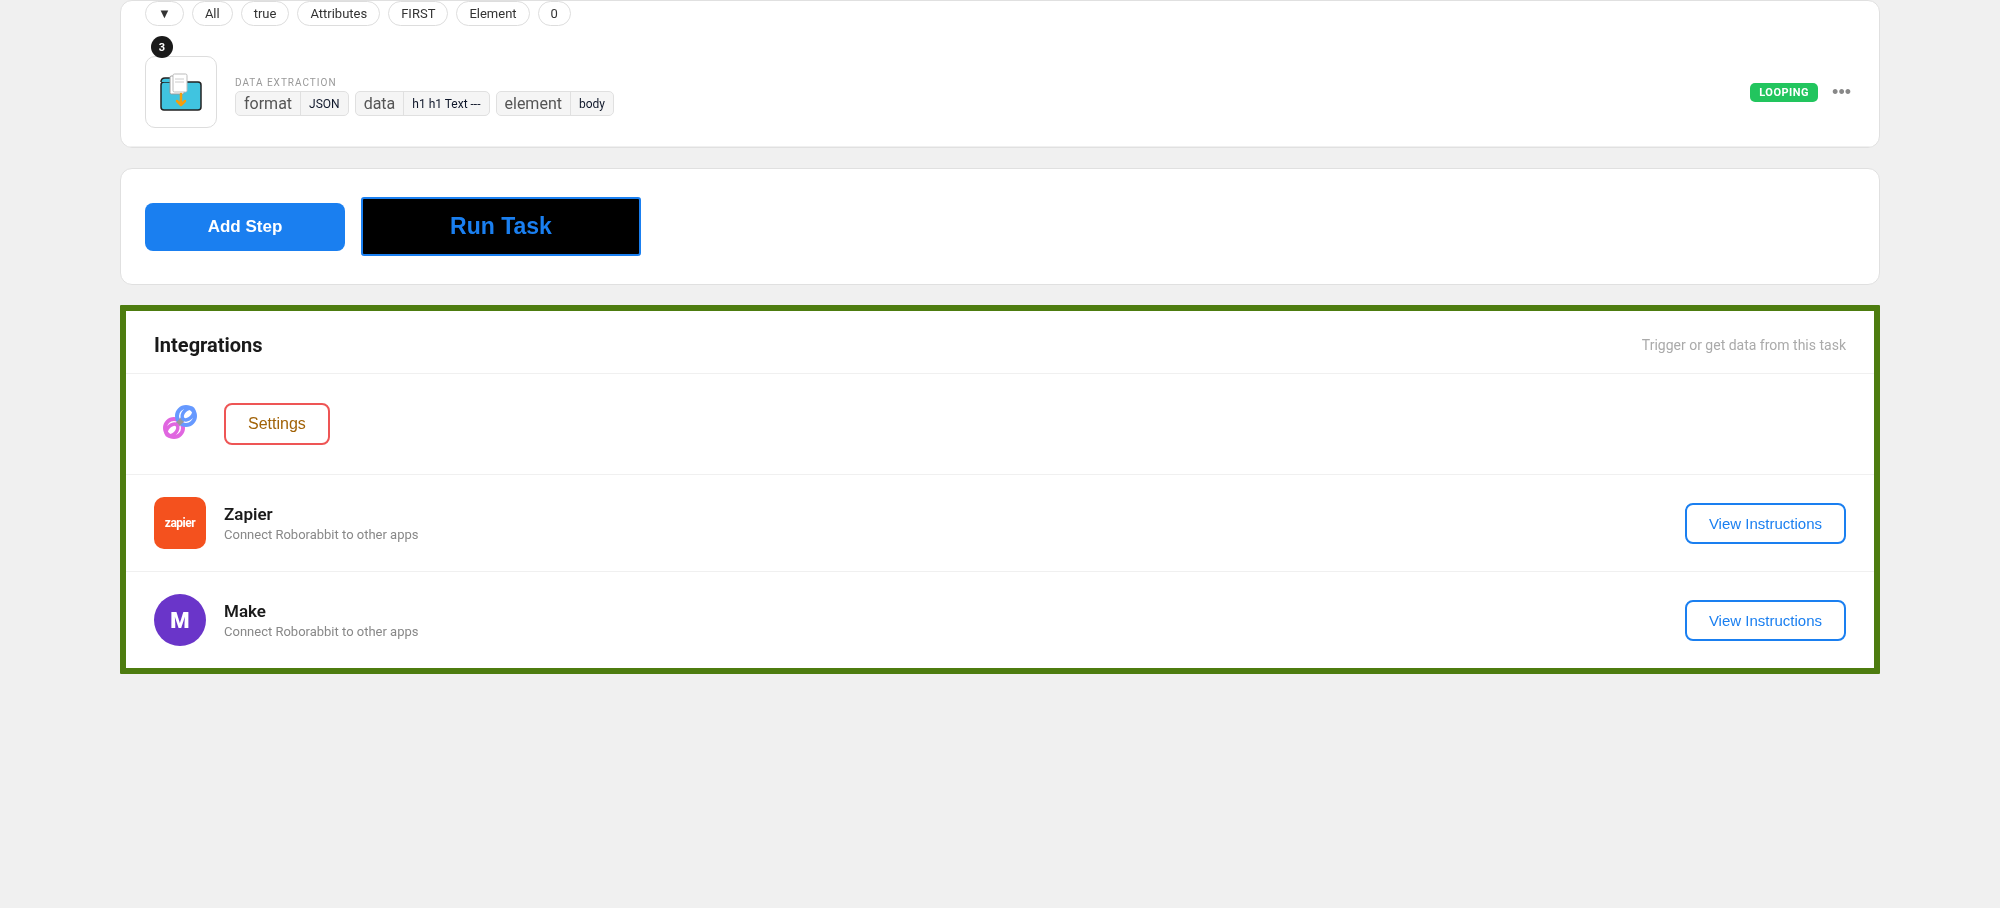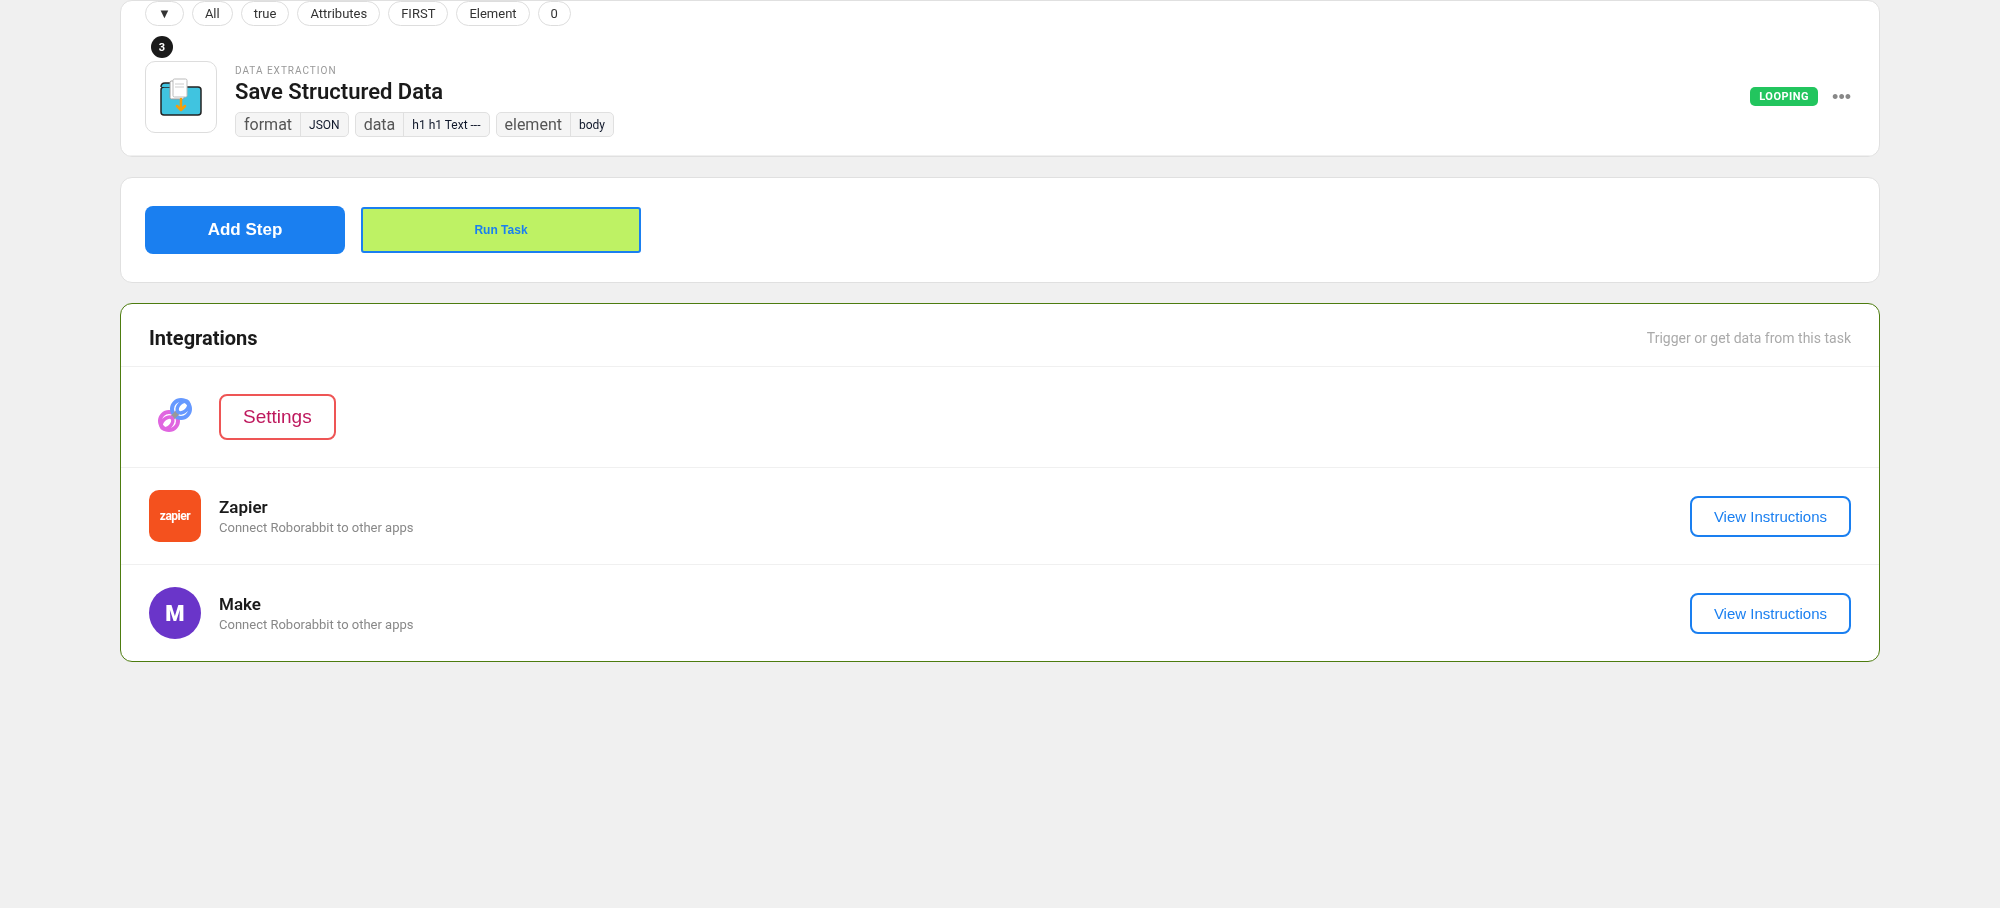--- a/index.html
+++ b/index.html
@@ -161,36 +161,36 @@
       border: none;
       border-radius: 8px;
       padding: 14px 60px;
       font-size: 17px;
       font-weight: 600;
       cursor: pointer;
       min-width: 200px;
     }
 
     .btn-run-task {
-      background: #bef264;
+      background: #000000;
       color: #1a7ff0;
       border: 2px solid #1a7ff0;
       border-radius: 3px;
       padding: 14px 40px;
-      font-size: 12px;
+      font-size: 23px;
       font-weight: 600;
       cursor: pointer;
       min-width: 280px;
     }
 
     
     .integrations-card {
       background: #fff;
-      border-radius: 12px;
-      border: 1px solid #4d7c0f;
+      border-radius: 1px;
+      border: 6px solid #4d7c0f;
       overflow: hidden;
     }
 
     .integrations-header {
       padding: 22px 28px 16px;
       display: flex;
       align-items: center;
       justify-content: space-between;
       border-bottom: 1px solid #f0f0f0;
     }
@@ -229,25 +229,25 @@
       margin-bottom: 3px;
     }
 
     .integration-desc {
       font-size: 13px;
       color: #888;
     }
 
     .btn-settings {
       background: #fff;
-      color: #be185d;
+      color: #a16207;
       border: 2px solid #e55;
       border-radius: 8px;
       padding: 10px 22px;
-      font-size: 19px;
+      font-size: 16px;
       font-weight: 500;
       cursor: pointer;
       white-space: nowrap;
     }
 
     .btn-view-instructions {
       background: #fff;
       color: #1a7ff0;
       border: 2px solid #1a7ff0;
       border-radius: 8px;
@@ -357,21 +357,20 @@
           <rect x="16" y="6" width="14" height="18" rx="1.5" fill="#fff" stroke="#bbb" stroke-width="1"></rect>
 
           <line x1="18" y1="11" x2="27" y2="11" stroke="#ccc" stroke-width="1"></line>
           <line x1="18" y1="14" x2="27" y2="14" stroke="#ccc" stroke-width="1"></line>
 
           <path d="M24 26 L24 36 M20 33 L24 37 L28 33" stroke="#f59e0b" stroke-width="2.5" stroke-linecap="round" stroke-linejoin="round"></path>
         </svg>
       </div>
       <div class="step-content">
         <div class="step-type-label">DATA EXTRACTION</div>
-        <div class="step-title">Save Structured Data</div>
         <div class="step-tags">
           <div class="step-tag-pair">
             <span class="tag-key">format</span>
             <span class="tag-val">JSON</span>
           </div>
           <div class="step-tag-pair">
             <span class="tag-key">data</span>
             <span class="tag-val">h1 h1 Text ---</span>
           </div>
           <div class="step-tag-pair">

